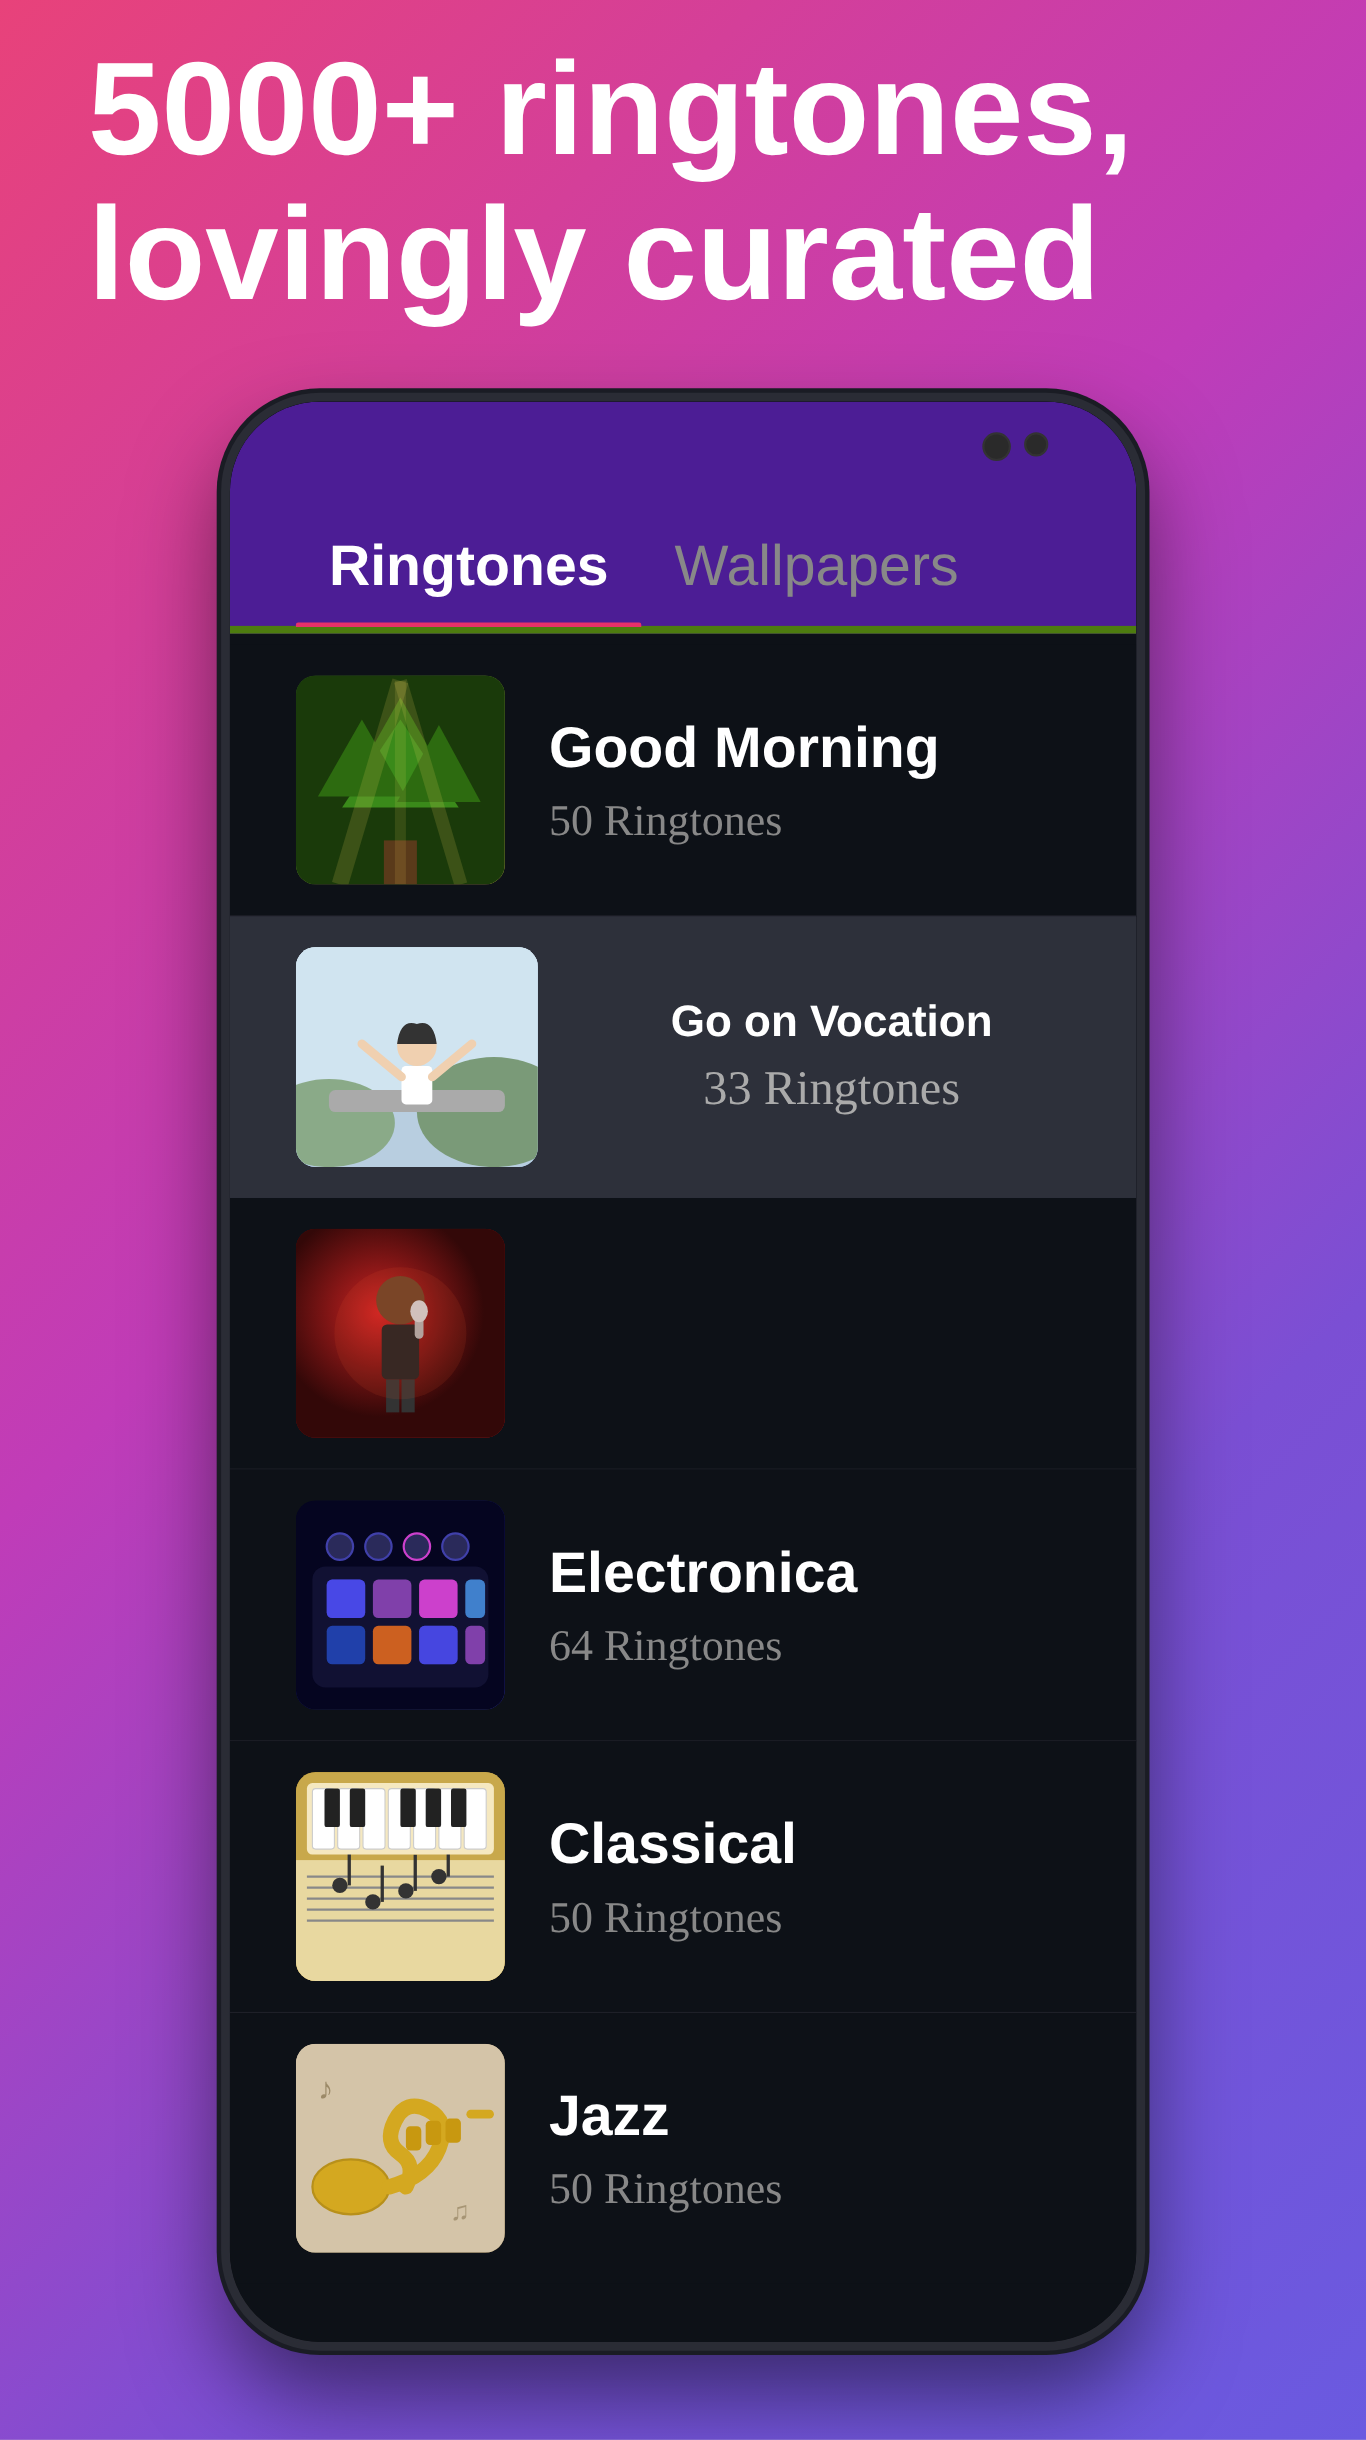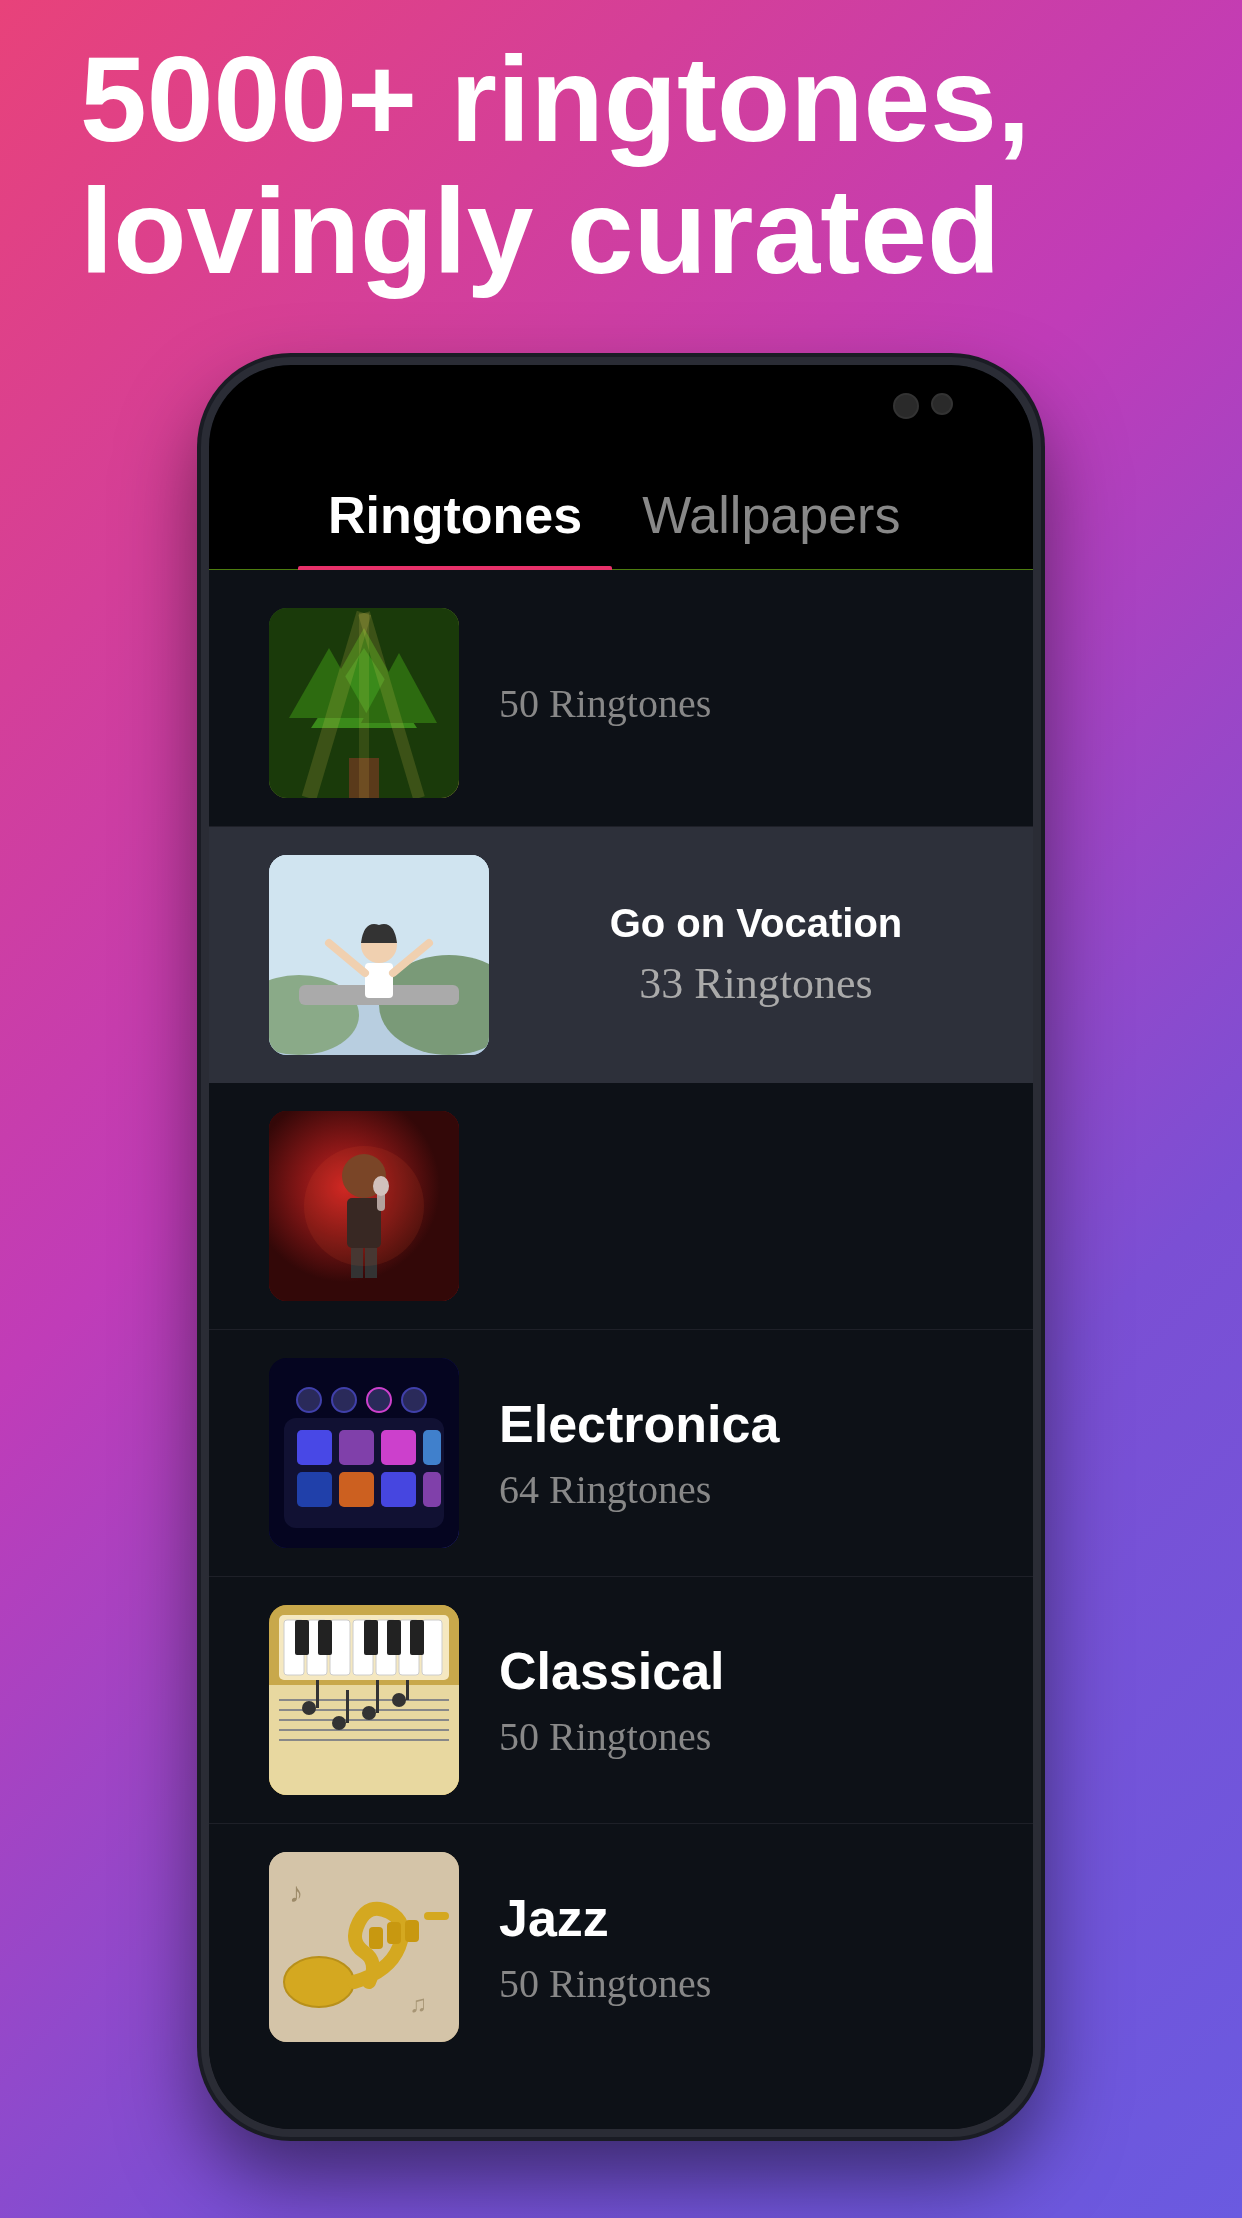--- a/index.html
+++ b/index.html
@@ -86,23 +86,23 @@
       background: #0d1117;
       border-radius: 82px;
       overflow: hidden;
       display: flex;
       flex-direction: column;
     }
 
     
     .tab-bar {
       display: flex;
-      padding: 100px 60px 0 89px;
-      border-bottom: 1px solid #4d7c0f;
-      background: #000000;
+      padding: 100px 60px 0 60px;
+      border-bottom: 7px solid #4d7c0f;
+      background: #4c1d95;
       flex-shrink: 0;
     }
 
     .tab-item {
       padding: 20px 30px 24px 30px;
       font-size: 52px;
       font-weight: 700;
       color: white;
       cursor: pointer;
       position: relative;
@@ -272,20 +272,21 @@
                 <polygon points="60,40 100,110 20,110" fill="#2d6b10"></polygon>
                 <polygon points="130,45 168,115 92,115" fill="#2d6b10"></polygon>
 
                 <line x1="95" y1="5" x2="40" y2="190" stroke="rgba(255,220,100,0.15)" stroke-width="15"></line>
                 <line x1="95" y1="5" x2="95" y2="190" stroke="rgba(255,220,100,0.12)" stroke-width="10"></line>
                 <line x1="95" y1="5" x2="150" y2="190" stroke="rgba(255,220,100,0.15)" stroke-width="12"></line>
               </svg>
             </div>
           </div>
           <div class="list-text">
+            <div class="list-title">Good Morning</div>
             <div class="list-subtitle">50 Ringtones</div>
           </div>
         </div>
 
         <div style="position:relative; margin: 0; padding: 0;">
           <div style="
             position: absolute;
             left: -80px;
             right: -80px;
             top: 0;

